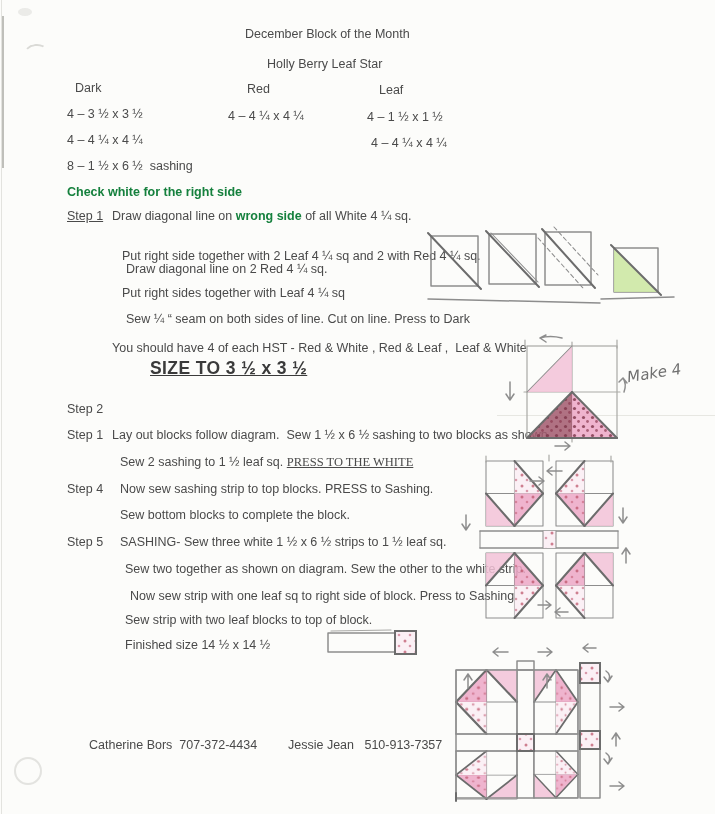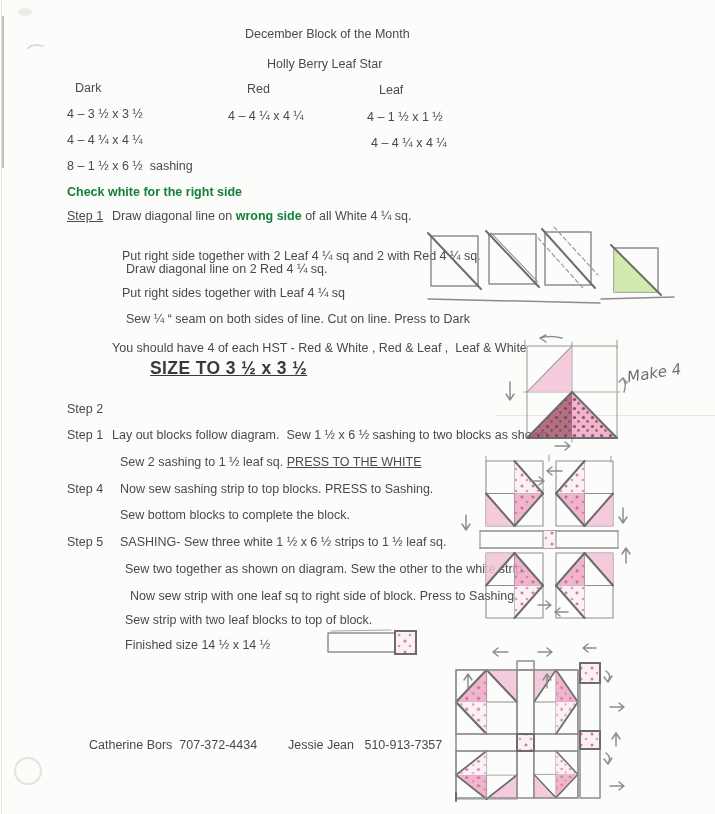--- a/index.html
+++ b/index.html
@@ -6,21 +6,21 @@
   html,body { width:715px; height:814px; }
   body { background:#e9e9e7; }
   .page {
     position:relative; width:715px; height:814px;
     background:#fcfcfa; overflow:hidden;
     font-family:"Liberation Sans", sans-serif;
     font-size:12.5px; color:#4a4a4a;
   }
   .t { position:absolute; white-space:pre; line-height:16px; }
   .bold { font-weight:700; color:#15803d; }
-  .ul { text-decoration:underline; }
+  .ul { text-decoration:underline;font-family:Liberation Serif, serif; }
   .size-callout {
     font-size:17.5px; font-weight:700; color:#3a3a3a;
     text-decoration:underline; letter-spacing:.4px;
   }
   .step-label { font-weight:400; }
   .hand {
     position:absolute; font-family:"DejaVu Sans", sans-serif;
     font-style:italic; color:#6f6f6f; font-size:15px;
     transform:rotate(-9deg); white-space:pre;
   }

